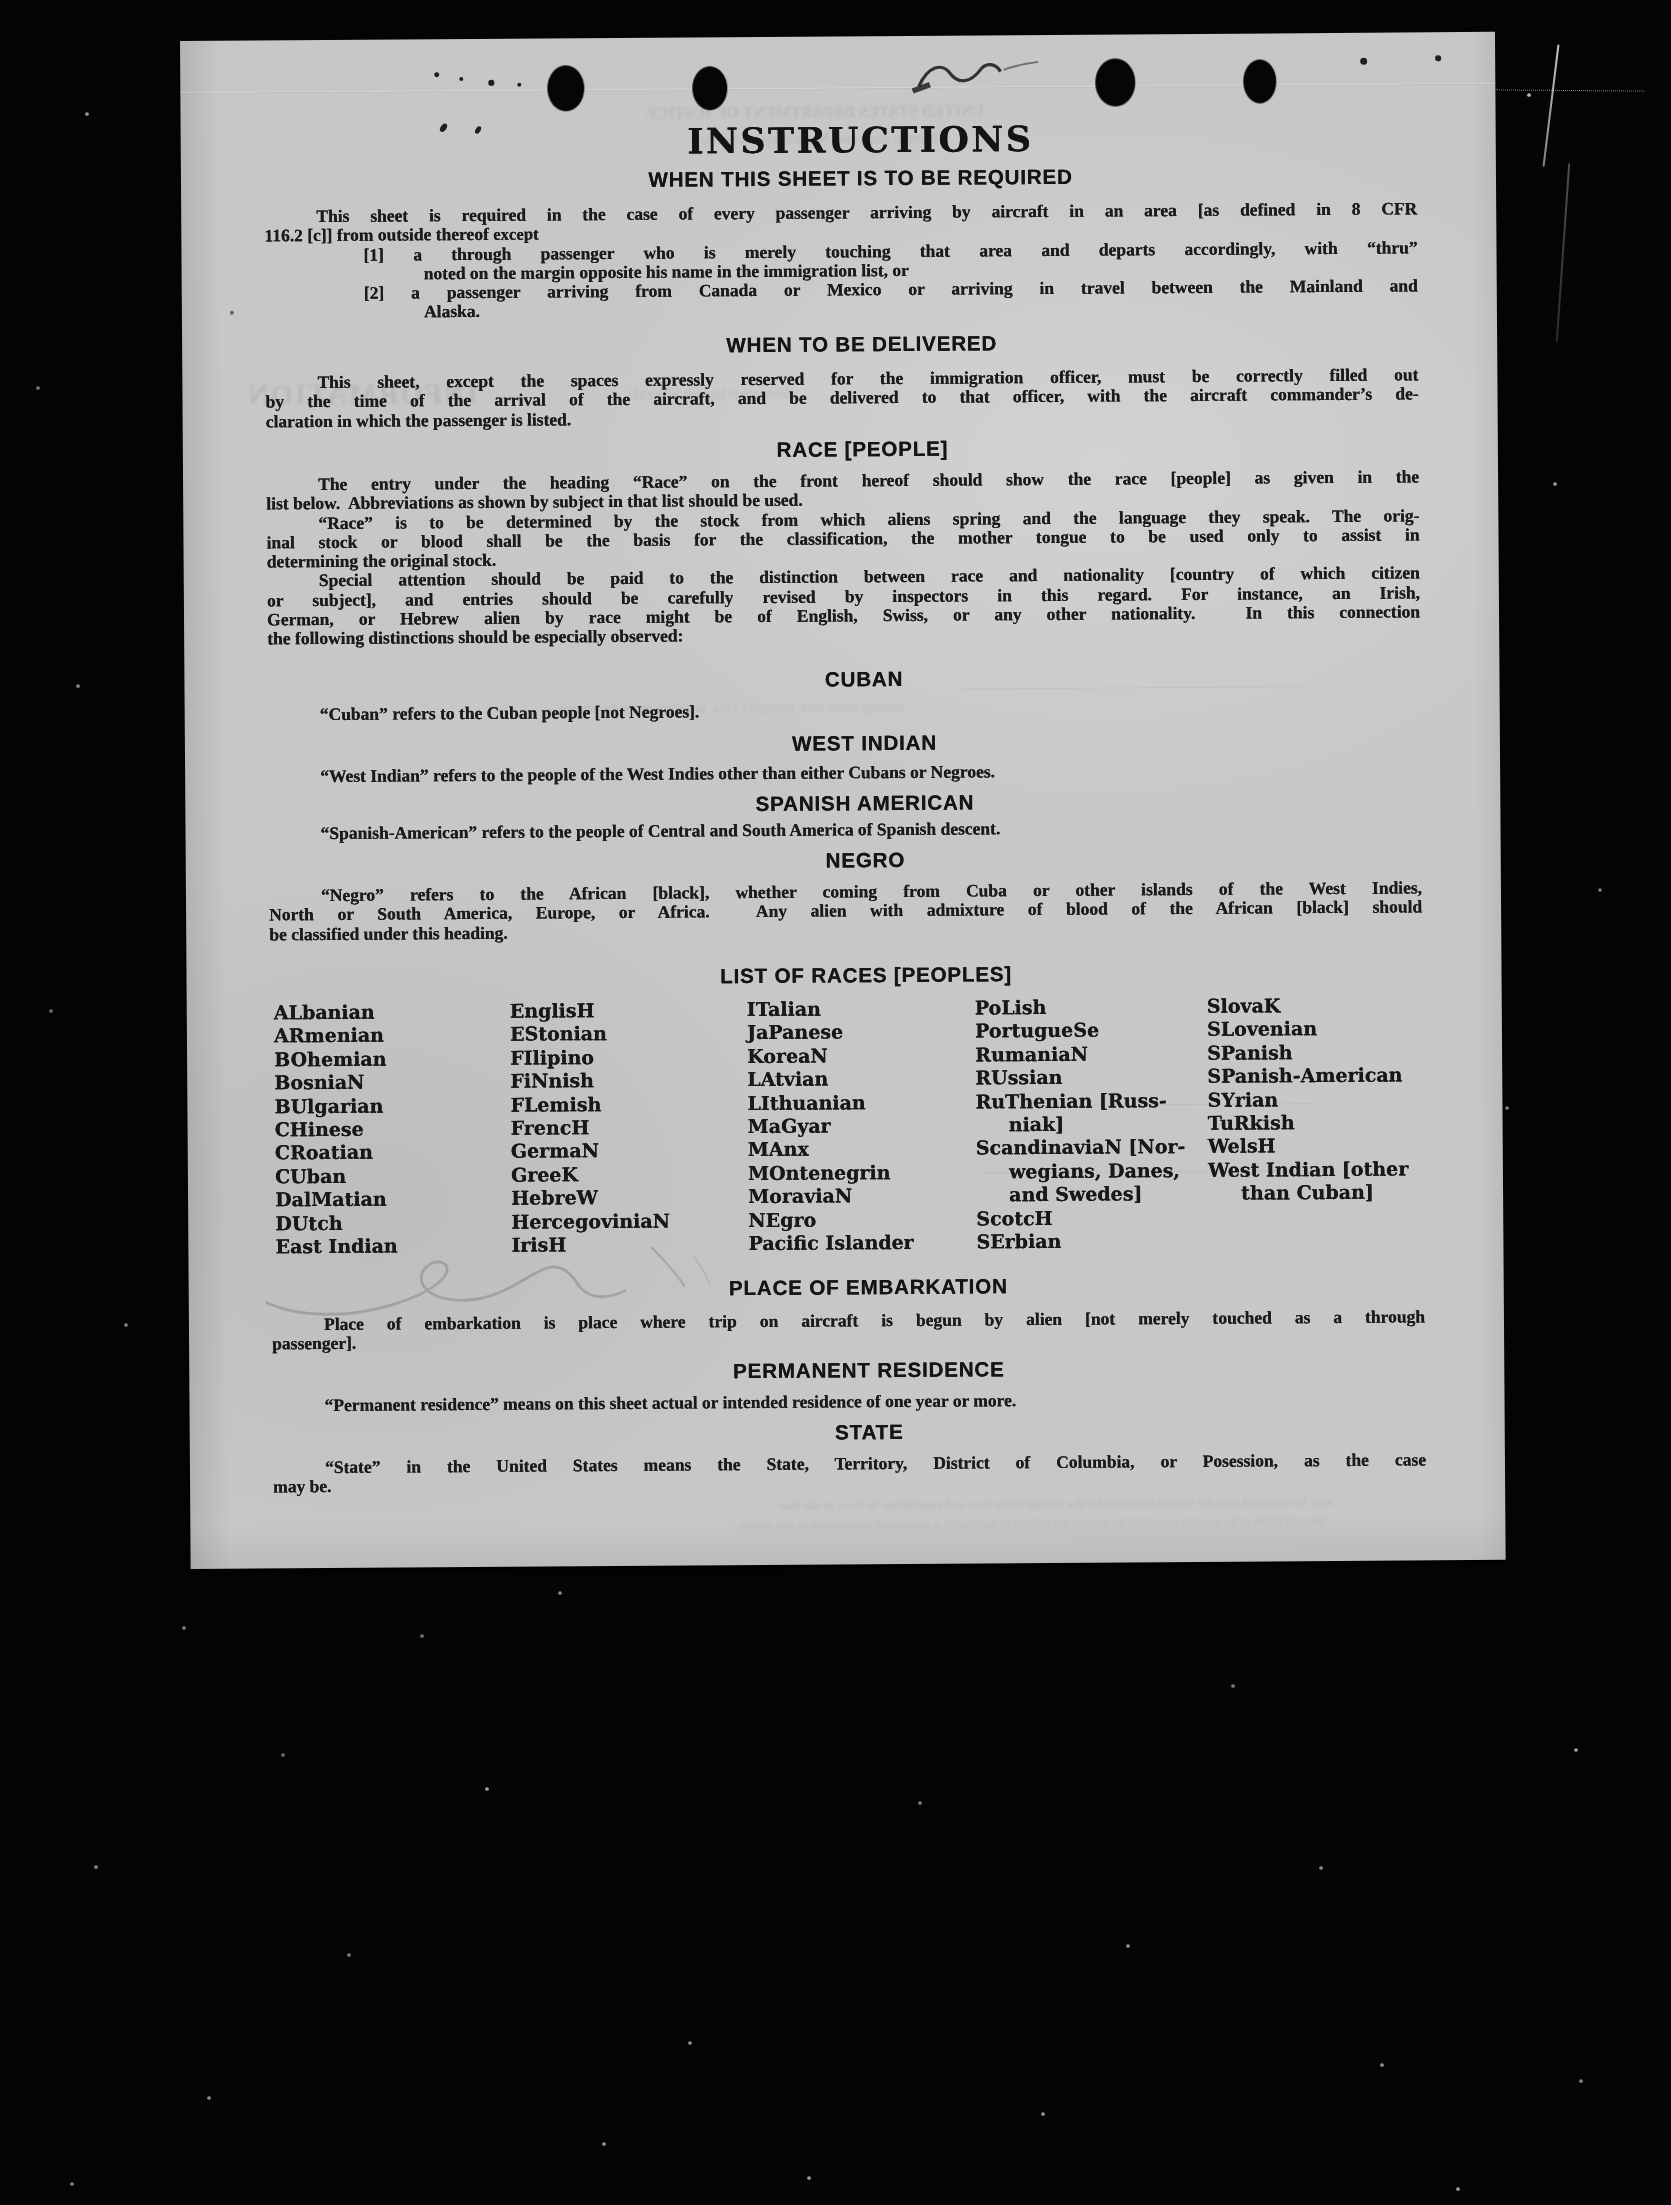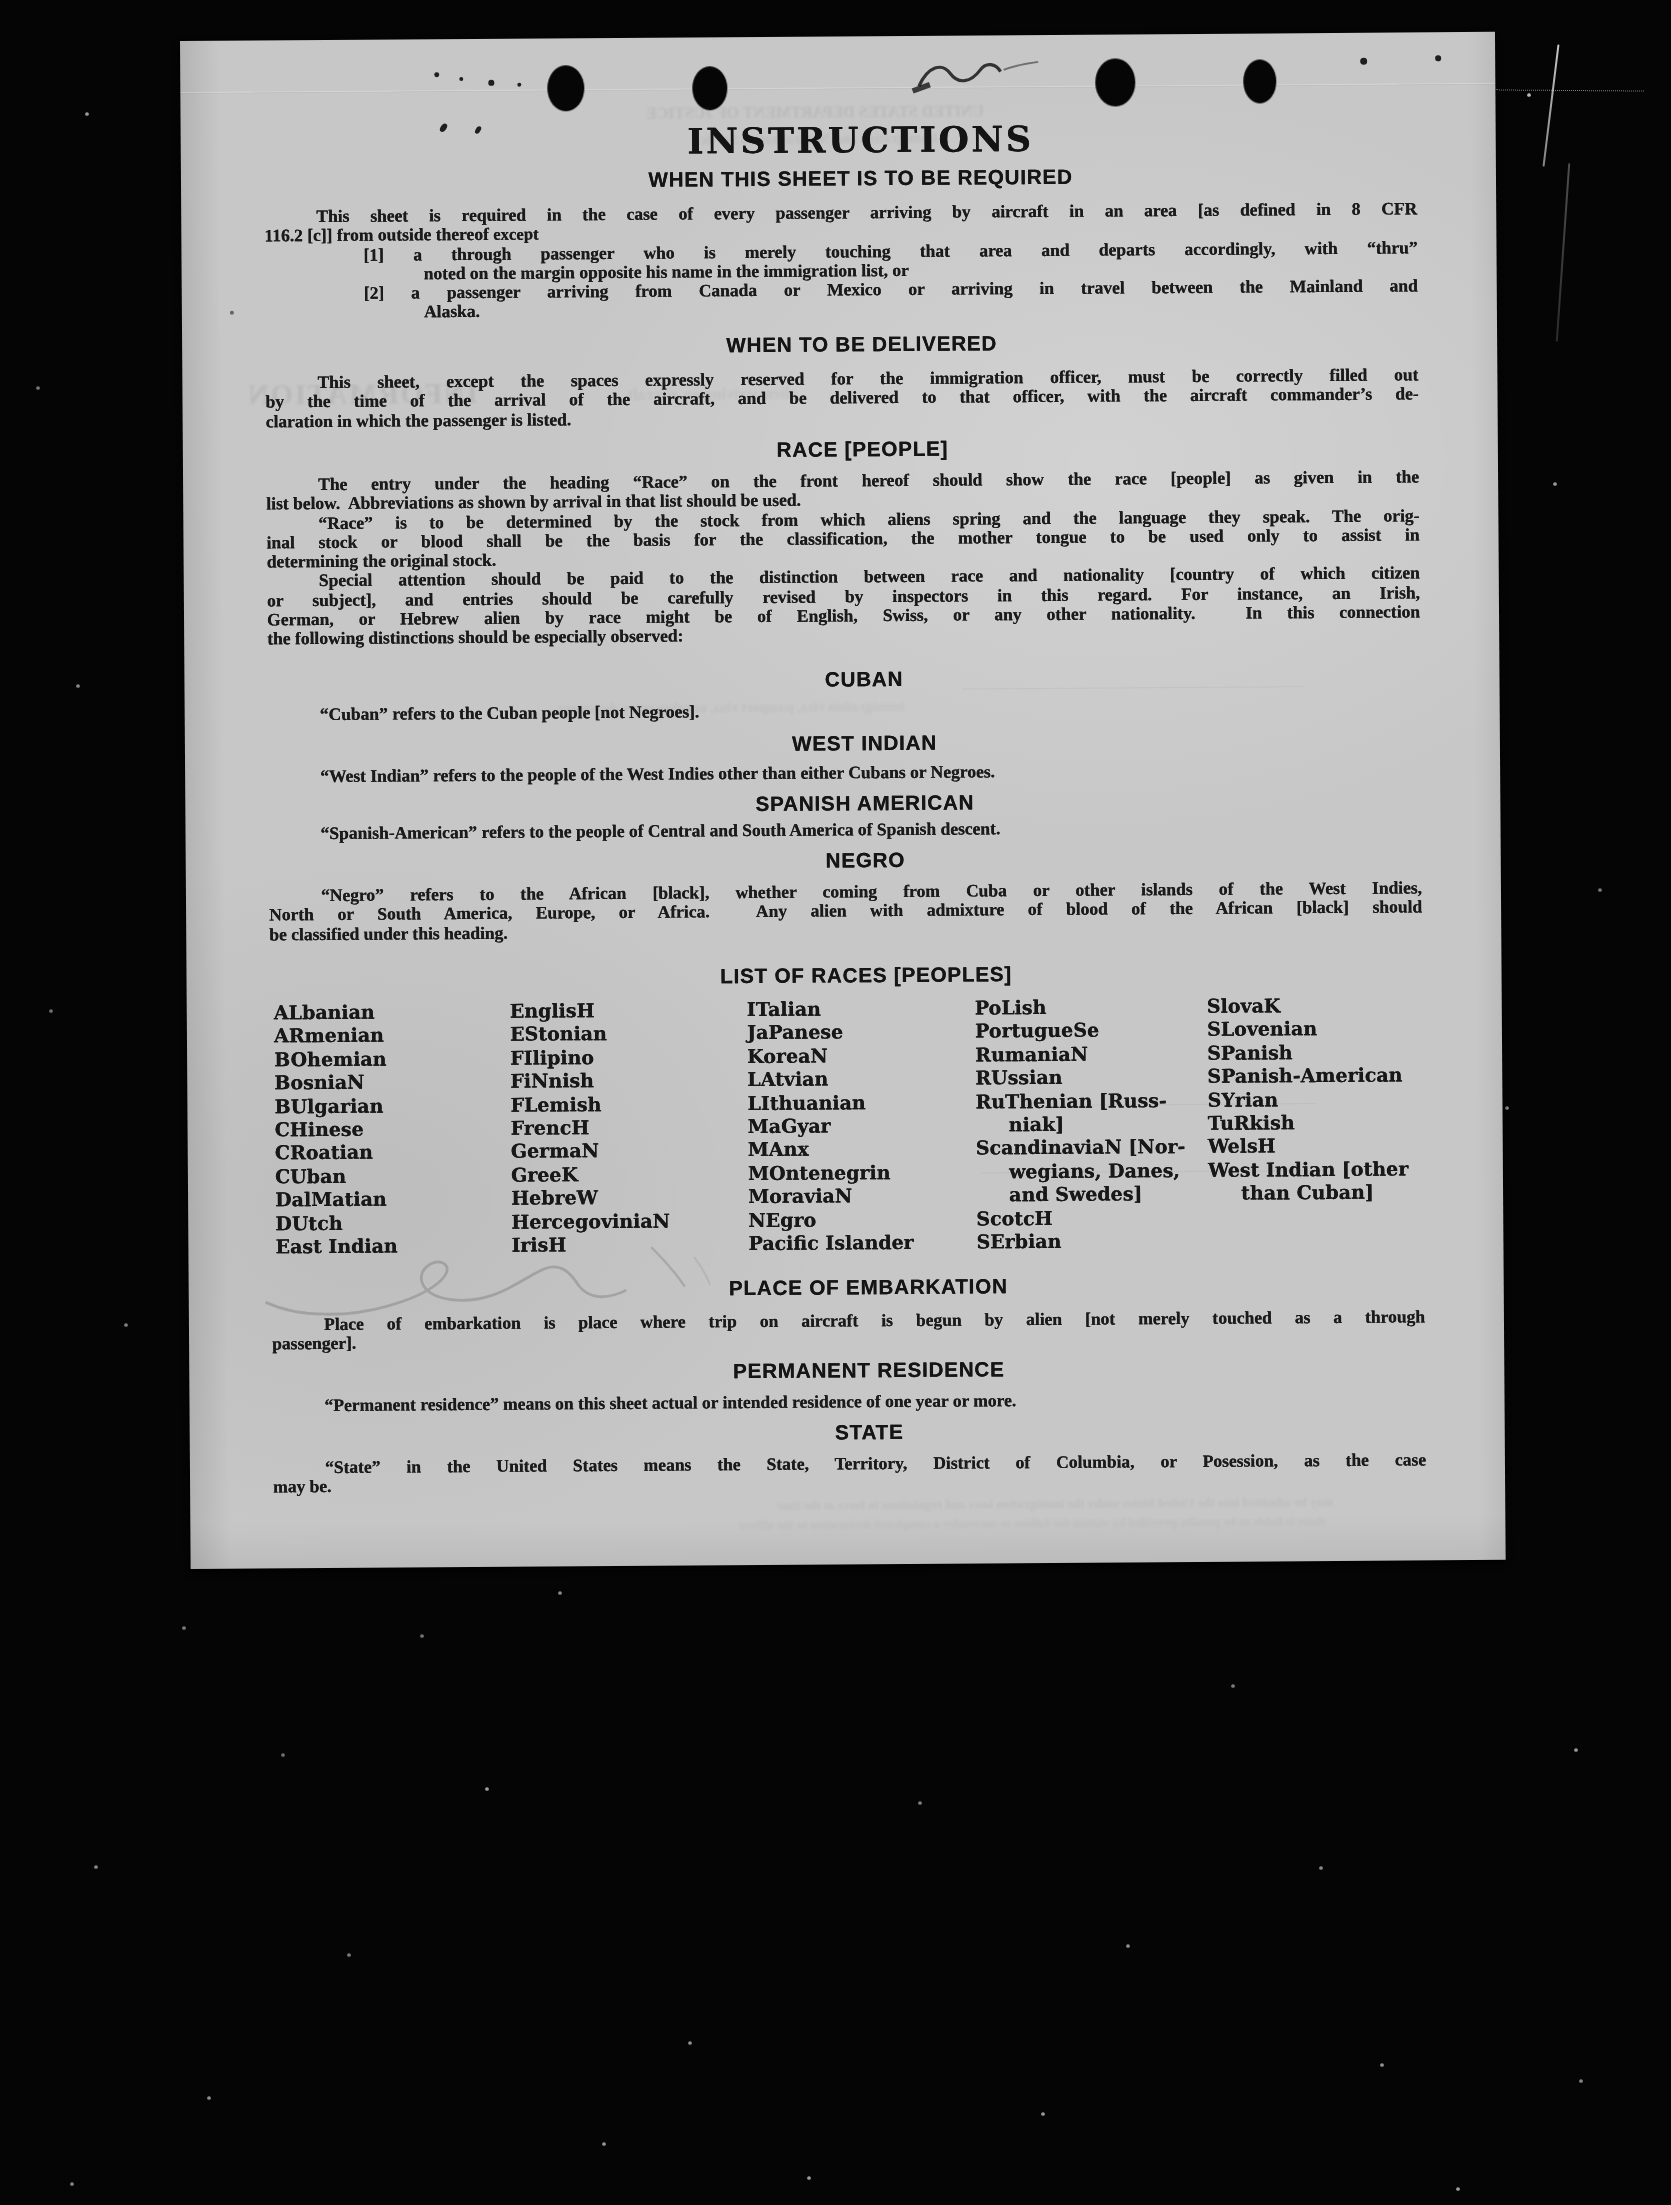--- a/index.html
+++ b/index.html
@@ -129,21 +129,21 @@
     <div class="shead txt" style="top:295px;">WHEN TO BE DELIVERED</div>
     <div class="block txt" style="top:333px;">
       <div class="jline ind">This sheet, except the spaces expressly reserved for the immigration officer, must be correctly filled out</div>
       <div class="jline">by the time of the arrival of the aircraft, and be delivered to that officer, with the aircraft commander’s de-</div>
       <div class="line">claration in which the passenger is listed.</div>
     </div>
 
     <div class="shead txt" style="top:400px;">RACE [PEOPLE]</div>
     <div class="block txt" style="top:435px;">
       <div class="jline ind">The entry under the heading “Race” on the front hereof should show the race [people] as given in the</div>
-      <div class="line"><span>list below.&nbsp; Abbreviations as shown by </span><span class="bf">arrival</span><span> in that list should be used.</span></div>
+      <div class="line"><span>list below.&nbsp; Abbreviations as shown by </span><span class="bf">subject</span><span> in that list should be used.</span></div>
       <div class="jline ind">“Race” is to be determined by the stock from which aliens spring and the language they speak. The orig-</div>
       <div class="jline">inal stock or blood shall be the basis for the classification, the mother tongue to be used only to assist in</div>
       <div class="line">determining the original stock.</div>
       <div class="jline ind">Special attention should be paid to the distinction between race and nationality [country of which citizen</div>
       <div class="jline">or subject], and entries should be carefully revised by inspectors in this regard. For instance, an Irish,</div>
       <div class="jline">German, or Hebrew alien by race might be of English, Swiss, or any other nationality.&nbsp; In this connection</div>
       <div class="line">the following distinctions should be especially observed:</div>
     </div>
 
     <div class="shead txt" style="top:630px;">CUBAN</div>

